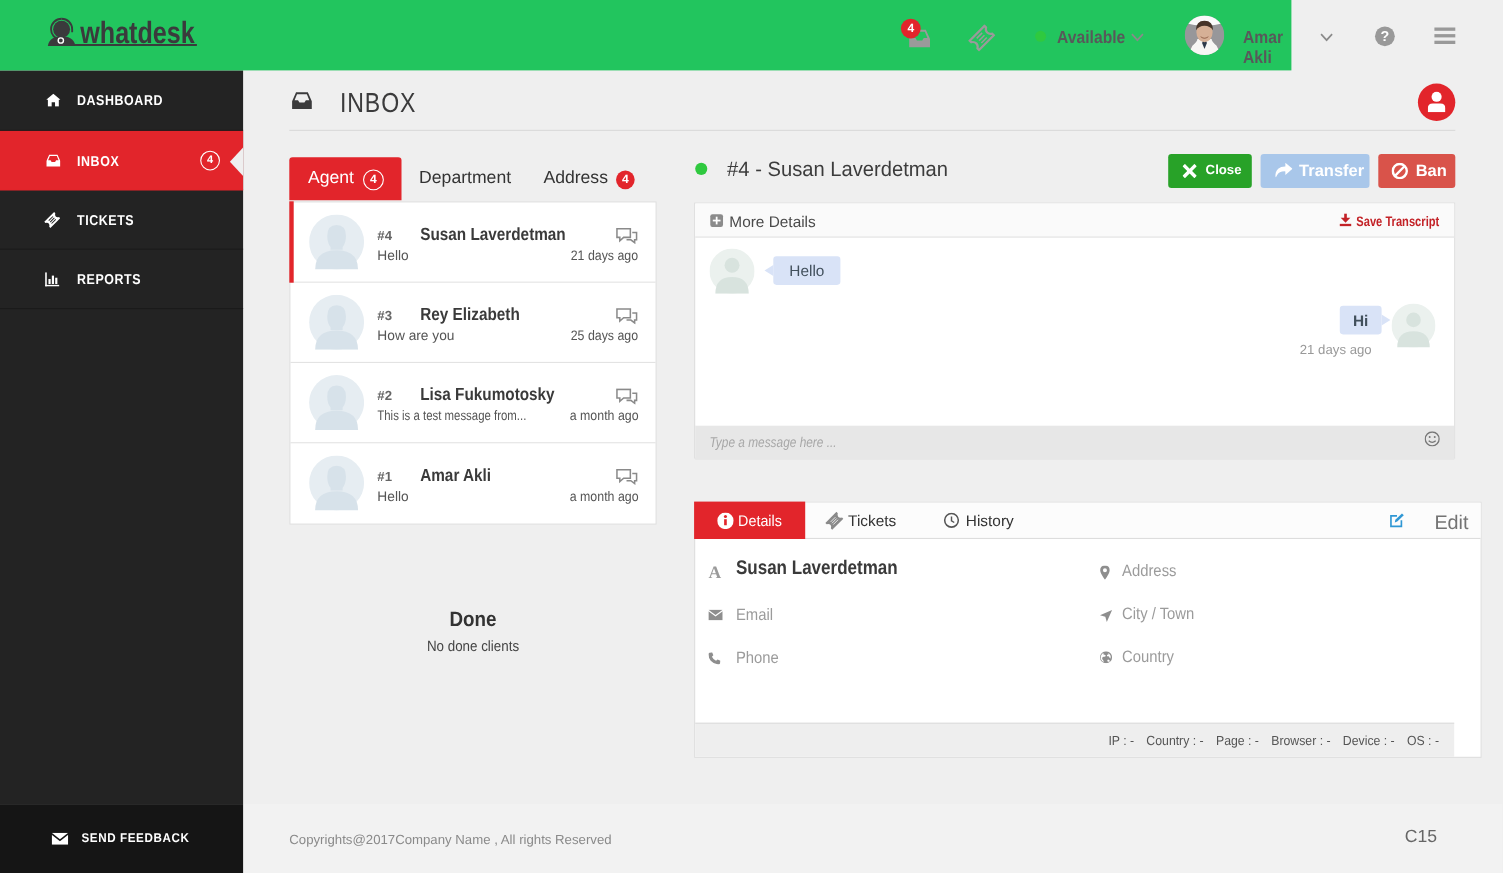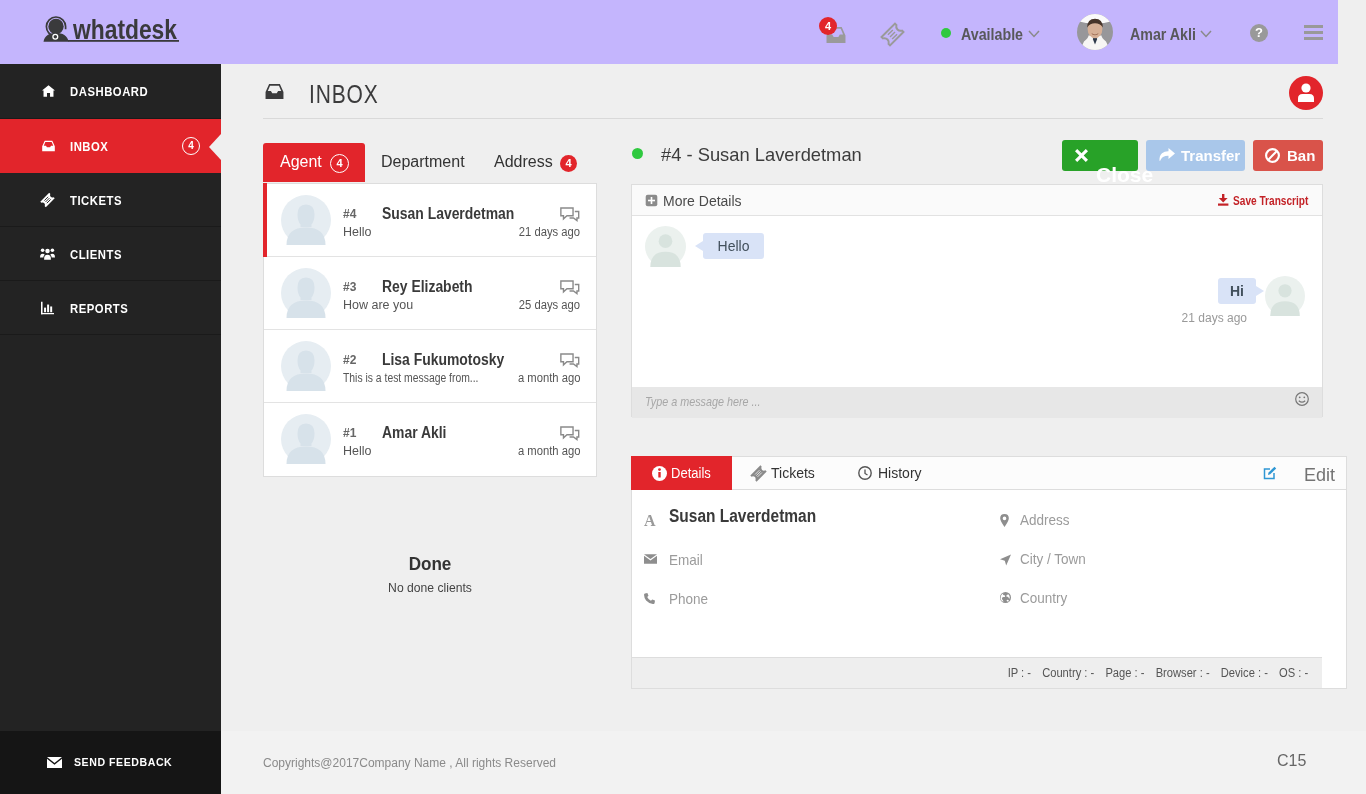--- a/index.html
+++ b/index.html
@@ -1,20 +1,20 @@
 <!DOCTYPE html>
 <html><head>
 <meta charset="utf-8">
 <style>
   * { margin:0; padding:0; box-sizing:border-box; }
   html,body { width:1366px; height:794px; overflow:hidden; }
   body { font-family:"Liberation Sans", sans-serif; background:#efefef; position:relative; }
   .abs { position:absolute; }
   
-  #topbar { position:absolute; left:0; top:0; width:1338px; height:64px; background:#c4b5fd; z-index:5; }
+  #topbar { position:absolute; left:0; top:0; width:1174px; height:64px; background:#22c55e; z-index:5; }
   
   #sidebar { position:absolute; left:0; top:64px; width:221px; height:667px; background:#232323; z-index:4; }
   .sitem { position:relative; height:54px; border-bottom:1px solid #1a1a1a; color:#fff; }
   .sitem .lbl { position:absolute; left:70px; top:50%; transform:translateY(-50%) scaleX(0.87); transform-origin:0 50%; font-size:13px; font-weight:bold; letter-spacing:0.6px; }
   .sitem svg { position:absolute; left:38px; top:50%; transform:translateY(-50%); }
   .sitem.active { background:#e2252b; border-bottom:1px solid #e2252b; }
   #side-notch { position:absolute; left:209px; top:133.5px; width:0; height:0;
      border-top:13px solid transparent; border-bottom:13px solid transparent; border-right:12px solid #efefef; z-index:6; }
   #sidefoot { position:absolute; left:0; top:731px; width:221px; height:63px; background:#151515; z-index:4; color:#fff; }
   
@@ -115,31 +115,20 @@
       <g transform="rotate(-45 12.5 12.5)">
         <path d="M2 8.5 Q5 10 5 12.5 Q5 15 2 16.5 L2 19 L23 19 L23 16.5 Q20 15 20 12.5 Q20 10 23 8.5 L23 6 L2 6 Z" fill="#fff"></path>
         <line x1="8" y1="9.5" x2="17" y2="9.5" stroke="#232323" stroke-width="1.5"></line>
         <line x1="8" y1="12.5" x2="17" y2="12.5" stroke="#232323" stroke-width="1.5"></line>
         <line x1="8" y1="15.5" x2="17" y2="15.5" stroke="#232323" stroke-width="1.5"></line>
       </g>
     </svg>
     <span class="lbl">TICKETS</span>
   </div>
   <div class="sitem">
-    <svg style="left:40px;" width="15" height="12" viewBox="0 0 20 15" fill="#fff">
-      <circle cx="10" cy="3.5" r="3"></circle>
-        <path d="M5.5 15 Q5 8.5 10 8.5 Q15 8.5 14.5 15 Z"></path>
-      <circle cx="3.5" cy="2.5" r="2.4"></circle>
-        <path d="M0 12 Q0 7 3.5 7 Q5.5 7 6.3 8.4 Q4.3 10.5 4.5 12 Z"></path>
-      <circle cx="16.5" cy="2.5" r="2.4"></circle>
-        <path d="M20 12 Q20 7 16.5 7 Q14.5 7 13.7 8.4 Q15.7 10.5 15.5 12 Z"></path>
-    </svg>
-    <span class="lbl">CLIENTS</span>
-  </div>
-  <div class="sitem">
     <svg style="left:41px;" width="13" height="13" viewBox="0 0 17 17" fill="#fff">
       <rect x="0" y="0" width="2" height="17"></rect>
         <rect x="0" y="15" width="17" height="2"></rect>
       <rect x="4" y="8" width="2.6" height="6"></rect>
         <rect x="8" y="4" width="2.6" height="10"></rect>
         <rect x="12" y="6.5" width="2.6" height="7.5"></rect>
     </svg>
     <span class="lbl">REPORTS</span>
   </div>
 </div>
@@ -243,21 +232,21 @@
 <div class="abs" style="left:263px; top:553px; width:334px; text-align:center; font-size:19px; font-weight:bold; color:#333; transform:scaleX(0.9);">Done</div>
 <div class="abs" style="left:263px; top:580px; width:334px; text-align:center; font-size:13.5px; color:#444; transform:scaleX(0.9);">No done clients</div>
 
 <div class="abs" style="left:632px; top:148px; width:11px; height:11px; border-radius:50%; background:#2fc93f;"></div>
 <div class="abs" style="left:661px; top:144px; font-size:19px; color:#3c3c3c; white-space:nowrap; transform:scaleX(0.965); transform-origin:0 0;">#4 - Susan Laverdetman</div>
 
 <div class="abs" style="left:1062px; top:140px; width:76px; height:31px; background:#28a228; border-radius:3px;">
   <svg style="position:absolute; left:13px; top:9px;" width="13" height="13" viewBox="0 0 13 13" fill="#fff">
       <path d="M2.2 0 L6.5 4.3 L10.8 0 L13 2.2 L8.7 6.5 L13 10.8 L10.8 13 L6.5 8.7 L2.2 13 L0 10.8 L4.3 6.5 L0 2.2 Z"></path>
     </svg>
-  <span style="position:absolute; left:34px; top:7px; color:#fff; font-size:21px; font-weight:bold;margin-top:16px;">Close</span>
+  <span style="position:absolute; left:34px; top:7px; color:#fff; font-size:12px; font-weight:bold;">Close</span>
 </div>
 <div class="abs" style="left:1146px; top:140px; width:99px; height:31px; background:#a9c7ea; border-radius:3px;">
   <svg style="position:absolute; left:13px; top:8px;" width="16" height="14" viewBox="0 0 16 14" fill="#fff">
       <path d="M9.5 0 L16 5.5 L9.5 11 L9.5 7.8 Q4 7.5 1.8 11.5 Q1 13.5 0.6 13 Q0 8 3 5.3 Q5.5 3.2 9.5 3.3 Z"></path>
     </svg>
   <span style="position:absolute; left:35px; top:7px; color:#fff; font-size:15px; font-weight:bold;">Transfer</span>
 </div>
 <div class="abs" style="left:1253px; top:140px; width:70px; height:31px; background:#d9534a; border-radius:3px;">
   <svg style="position:absolute; left:12px; top:8px;" width="15" height="15" viewBox="0 0 15 15" fill="#fff">
     <path d="M7.5 0 a7.5 7.5 0 1 0 0 15 a7.5 7.5 0 0 0 0 -15 Z M7.5 2.2 a5.3 5.3 0 0 1 2.9 0.9 L3.1 10.4 a5.3 5.3 0 0 1 4.4 -8.2 Z M11.9 4.6 a5.3 5.3 0 0 1 -7.3 7.3 Z" fill-rule="evenodd"></path>

